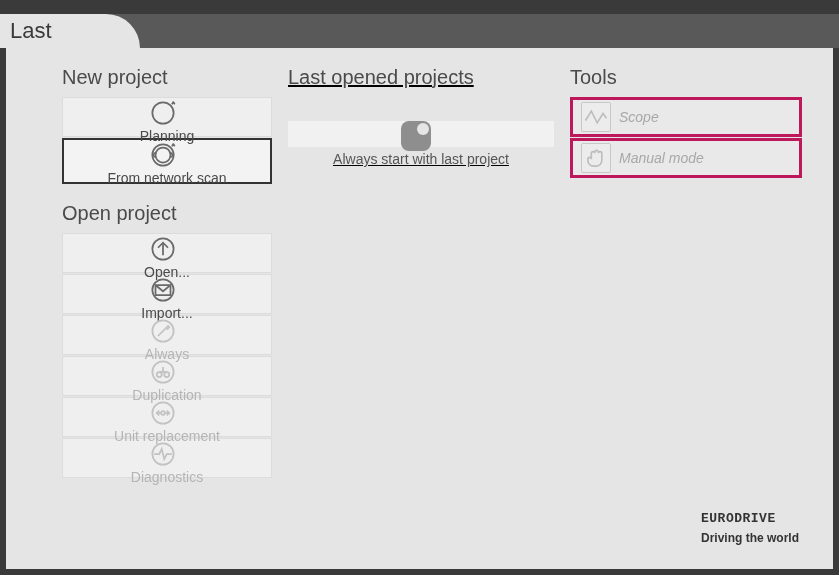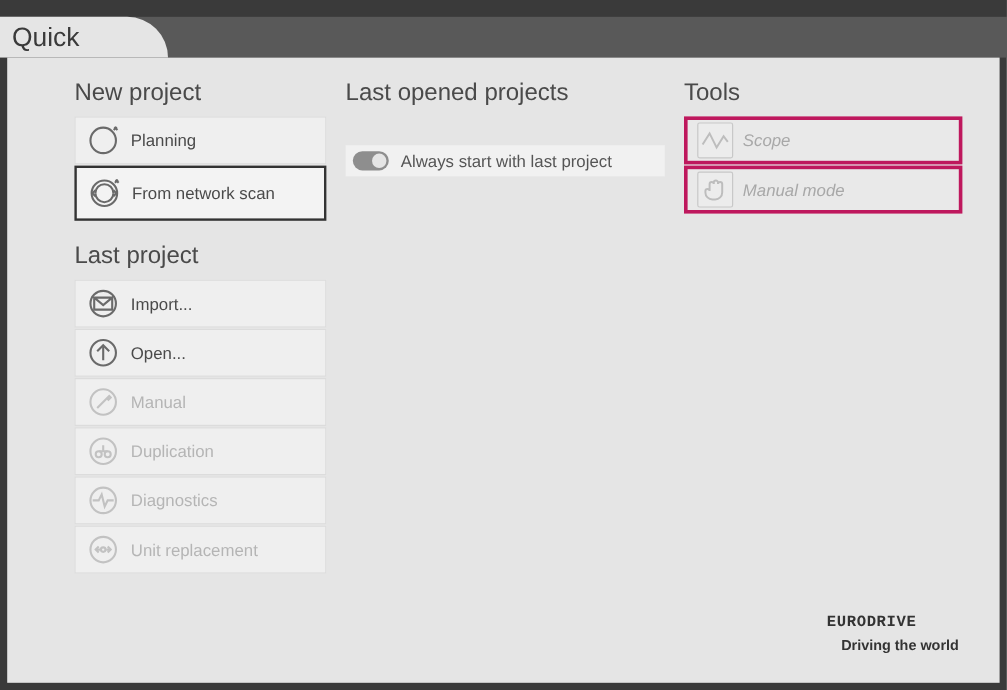--- a/index.html
+++ b/index.html
@@ -38,21 +38,21 @@
     background: #e5e5e5;
     padding: 16px 14px 0 0;
   }
   .columns {
     display: flex;
     gap: 16px;
     padding: 0 36px 0 56px;
   }
   .col { flex: 0 0 auto; }
   .col.left  { width: 210px; }
-  .col.mid   { width: 266px; }
+  .col.mid   { width: 266px; text-decoration: underline; }
   .col.right { width: 232px; }
 
   .section-title {
     font-size: 20px;
     font-weight: 300;
     color: #4a4a4a;
     margin-bottom: 8px;
     margin-top: 2px;
   }
   .col.left .section-title { margin-top: 2px; }
@@ -62,20 +62,21 @@
     display: flex;
     align-items: center;
     height: 40px;
     background: #efefef;
     border: 1px solid #dcdcdc;
     margin-bottom: 1px;
     padding: 0 8px;
     font-size: 14px;
     color: #4a4a4a;
     cursor: pointer;
+    flex-direction: column;
   }
   .item.selected {
     border: 2px solid #333;
     background: #f3f3f3;
     height: 46px;
   }
   .item.disabled {
     color: #b5b5b5;
     cursor: default;
   }
@@ -110,20 +111,21 @@
 
   .toggle-row {
     display: flex;
     align-items: center;
     height: 26px;
     background: #f1f1f1;
     padding: 0 6px;
     font-size: 14px;
     color: #555;
     margin-top: 32px;
+    flex-direction: column;
   }
   .toggle {
     width: 30px; height: 16px;
     background: #8e8e8e;
     border-radius: 8px;
     position: relative;
     margin-right: 10px;
     flex: 0 0 30px;
   }
   .toggle::after {
@@ -137,30 +139,30 @@
 
   .logo {
     position: absolute;
     right: 34px; bottom: 24px;
     text-align: left;
     color: #333;
   }
   .logo .line1 { font-size: 28px; font-weight: 900; letter-spacing: 1px; line-height: 0.9; }
   .logo .line1 .arrow { display:inline-block; transform: translateY(-4px) scaleX(1.4); font-weight:900; }
   .logo .line2 { font-size: 13px; font-weight: 900; letter-spacing: 0.5px; line-height: 1; font-family: Liberation Mono, monospace; }
-  .logo .line3 { font-size: 12px; font-weight: 700; margin-top: 6px; margin-left: 12px; }
+  .logo .line3 { font-size: 12px; font-weight: 700; margin-top: 6px; }
 </style>
 </head>
 <body>
 
 <div class="topbar"></div>
 
 <div class="tab-area">
   <div class="tab">
-    <span>Quick</span>
+    <span>Last</span>
   </div>
 </div>
 
 <div class="page">
   <div class="columns">
 
     <div class="col left">
       <div class="section-title">New project</div>
 
       <div class="item">
@@ -183,90 +185,90 @@
               <polyline points="6,10 4,12 6,14"></polyline>
               <polyline points="18,10 20,12 18,14"></polyline>
               <line x1="19" y1="5" x2="21" y2="3"></line>
               <line x1="19.5" y1="3" x2="21.5" y2="5"></line>
             </svg>
         </span>
         <span>From network scan</span>
       </div>
 
 
-      <div class="section-title mt">Last project</div>
-
-      <div class="item">
-        <span class="icon">
-          <svg viewBox="0 0 24 24">
-              <circle cx="12" cy="12" r="8.5"></circle>
-              <polyline points="6,8 6,16 18,16 18,8 12,13 6,8 18,8"></polyline>
-            </svg>
-        </span>
-        <span>Import...</span>
-      </div>
+      <div class="section-title mt">Open project</div>
 
       <div class="item">
         <span class="icon">
           <svg viewBox="0 0 24 24">
               <circle cx="12" cy="12" r="8.5"></circle>
               <line x1="12" y1="17" x2="12" y2="8"></line>
               <polyline points="8,11 12,7 16,11"></polyline>
             </svg>
         </span>
         <span>Open...</span>
       </div>
 
+      <div class="item">
+        <span class="icon">
+          <svg viewBox="0 0 24 24">
+              <circle cx="12" cy="12" r="8.5"></circle>
+              <polyline points="6,8 6,16 18,16 18,8 12,13 6,8 18,8"></polyline>
+            </svg>
+        </span>
+        <span>Import...</span>
+      </div>
+
 
       <div class="item disabled">
         <span class="icon">
           <svg viewBox="0 0 24 24">
               <circle cx="12" cy="12" r="8.5"></circle>
               <path d="M8 16 L14 10 M14 10 L16 8 L17 9 L15 11"></path>
             </svg>
         </span>
-        <span>Manual</span>
+        <span>Always</span>
       </div>
 
       <div class="item disabled">
         <span class="icon">
           <svg viewBox="0 0 24 24">
               <circle cx="12" cy="12" r="8.5"></circle>
               <circle cx="9" cy="14" r="2"></circle>
               <circle cx="15" cy="14" r="2"></circle>
               <line x1="12" y1="8" x2="12" y2="12"></line>
               <line x1="9" y1="12" x2="15" y2="12"></line>
             </svg>
         </span>
         <span>Duplication</span>
-      </div>
-
-      <div class="item disabled">
-        <span class="icon">
-          <svg viewBox="0 0 24 24">
-              <circle cx="12" cy="12" r="8.5"></circle>
-              <polyline points="5,12 9,12 11,8 13,16 15,12 19,12"></polyline>
-            </svg>
-        </span>
-        <span>Diagnostics</span>
       </div>
 
       <div class="item disabled">
         <span class="icon">
           <svg viewBox="0 0 24 24">
               <circle cx="12" cy="12" r="8.5"></circle>
               <circle cx="12" cy="12" r="1.5"></circle>
               <line x1="7" y1="12" x2="10" y2="12"></line>
               <line x1="14" y1="12" x2="17" y2="12"></line>
               <polyline points="9,10 7,12 9,14"></polyline>
               <polyline points="15,10 17,12 15,14"></polyline>
             </svg>
         </span>
         <span>Unit replacement</span>
       </div>
+
+      <div class="item disabled">
+        <span class="icon">
+          <svg viewBox="0 0 24 24">
+              <circle cx="12" cy="12" r="8.5"></circle>
+              <polyline points="5,12 9,12 11,8 13,16 15,12 19,12"></polyline>
+            </svg>
+        </span>
+        <span>Diagnostics</span>
+      </div>
     </div>
 
     <div class="col mid">
       <div class="section-title">Last opened projects</div>
       <div class="toggle-row">
         <div class="toggle"></div>
         <span>Always start with last project</span>
       </div>
     </div>
 

